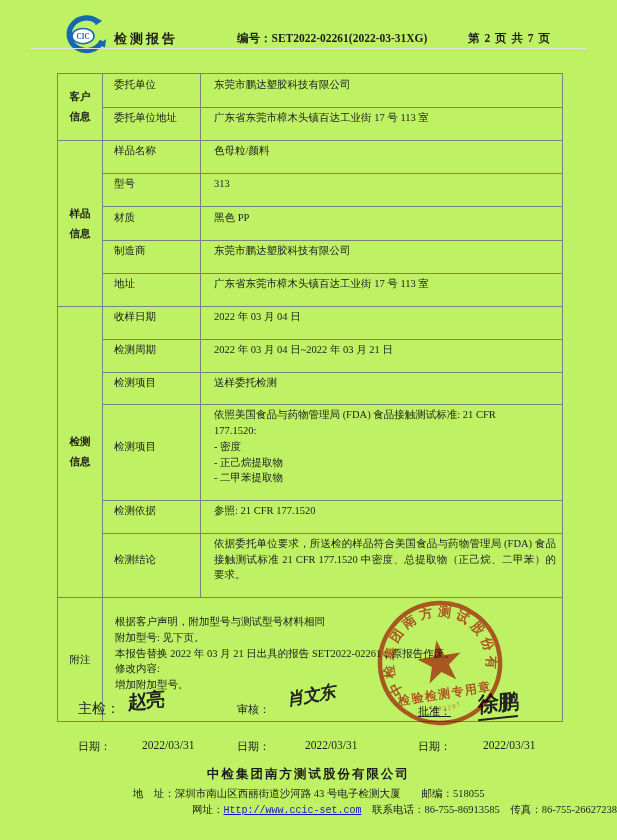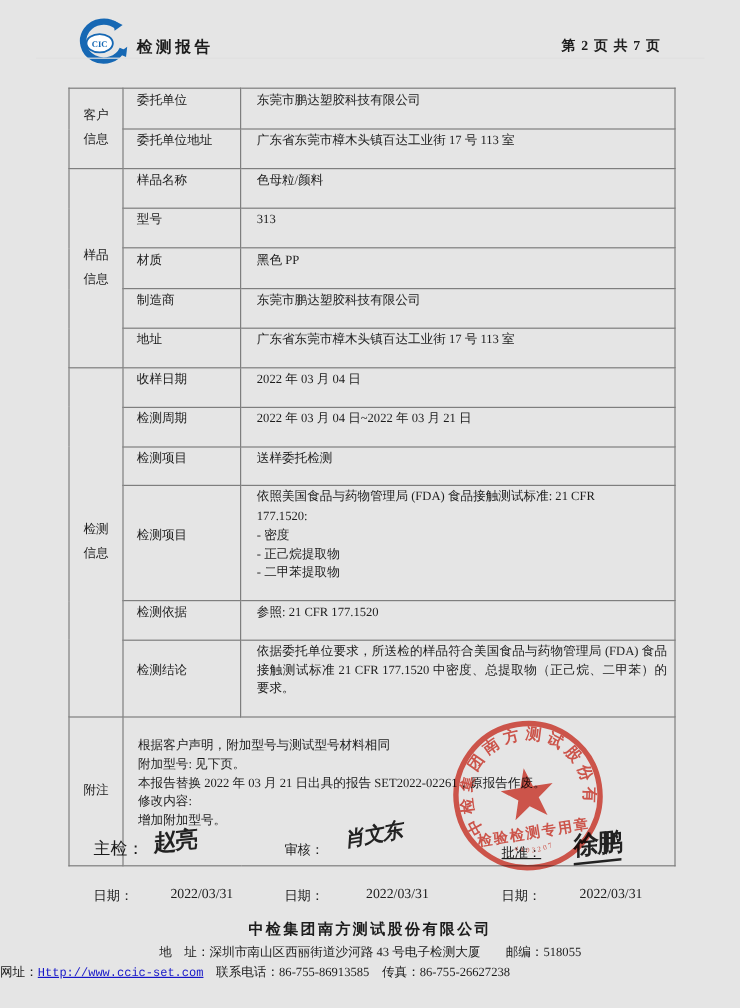--- a/index.html
+++ b/index.html
@@ -1,19 +1,19 @@
 <!DOCTYPE html>
 <html><head>
 <meta charset="utf-8">
 <style>
   html,body{margin:0;padding:0;background:#ffffff;}
   .page{
     position:relative;
     width:617px;height:840px;
-    background:#e5e5e5;
+    background:#bef264;
     font-family:"Liberation Serif","DejaVu Serif",serif;
     color:#1c1c1c;
     overflow:hidden;
   }
   
   .hdr-title{position:absolute;left:114px;top:30px;font-size:13px;font-weight:bold;letter-spacing:3px;}
   .hdr-no{position:absolute;left:237px;top:31px;font-size:11.5px;font-weight:bold;}
   .hdr-page{position:absolute;left:468px;top:31px;font-size:11.5px;font-weight:bold;letter-spacing:1px;}
   .hdr-rule{position:absolute;left:30px;top:48px;width:557px;height:0;border-top:1px solid #e0e0e0;}
   .logo{position:absolute;left:60px;top:15px;width:48px;height:44px;}
@@ -26,21 +26,21 @@
   .report-table td{
     border:1px solid #7e7e7e;
     padding:2px 6px 14px 11px;
     vertical-align:middle;
     line-height:1.5;
   }
   .report-table td.val{padding-left:13px;}
   .report-table td.sec{
     text-align:center;padding:0;font-weight:normal;
   }
-  .sec-line{display:block;line-height:1.9;}
+  .sec-line{display:block;line-height:1.9;font-weight:bold;}
   .h34{height:34px}.h33{height:33px}.h26{height:26px}
   .h92{height:92px}.h22{height:22px}.h50{height:50px}.h124{height:124px}
   .multiline{line-height:17.5px;}
   .conclusion{line-height:16.5px;text-align:justify;}
   .notes-cell{line-height:22px;padding-left:12px !important;}
   .sig-row{position:absolute;white-space:nowrap;}
   .sig-name{
     display:inline-block;
     font-size:19px;font-weight:bold;color:#222;
     transform:rotate(-6deg) skewX(-6deg);
@@ -50,36 +50,37 @@
   .stamp{
     position:absolute;left:365px;top:588px;width:150px;height:150px;
     color:#e0463a;opacity:0.88;
     transform:rotate(-9deg);
     mix-blend-mode:multiply;
     pointer-events:none;
   }
   
   .ft-company{position:absolute;left:0;top:766px;width:100%;text-align:center;font-size:12.5px;font-weight:bold;letter-spacing:2px;}
   .ft-line1{position:absolute;left:0;top:787px;width:100%;text-align:center;font-size:10.5px;}
-  .ft-line2{position:absolute;left:0;top:803px;width:100%;text-align:left;font-size:10.5px;}
+  .ft-line2{position:absolute;left:0;top:803px;width:100%;text-align:right;font-size:10.5px;}
   .ft-link{color:#1616c8;text-decoration:underline;font-family:"Liberation Mono","DejaVu Sans Mono",monospace;font-size:10px;}
 </style>
 </head>
 <body>
 
 <div class="page">
 
   <svg class="logo" viewBox="0 0 50 46">
     <path d="M 39,7 A 18,17 0 1 0 44,27" fill="none" stroke="#1668b4" stroke-width="5.5"></path>
     <polygon points="40,31 48,25 47,34" fill="#1668b4"></polygon>
     <polygon points="36,2 44,6 37,11" fill="#1668b4"></polygon>
     <ellipse cx="24" cy="22" rx="11.5" ry="8" fill="#ffffff" stroke="#1668b4" stroke-width="1.6"></ellipse>
     <text x="24" y="25" text-anchor="middle" font-size="7.5" font-weight="bold" fill="#1668b4">CIC</text>
   </svg>
   <div class="hdr-title">检测报告</div>
+  <div class="hdr-no"><span>编号：</span><span>SET2022-02261(2022-03-31XG)</span></div>
   <div class="hdr-page">第 2 页 共 7 页</div>
   <div class="hdr-rule"></div>
 
   <table class="report-table">
     <colgroup>
         <col style="width:45px">
         <col style="width:98px">
         <col>
       </colgroup>
 

